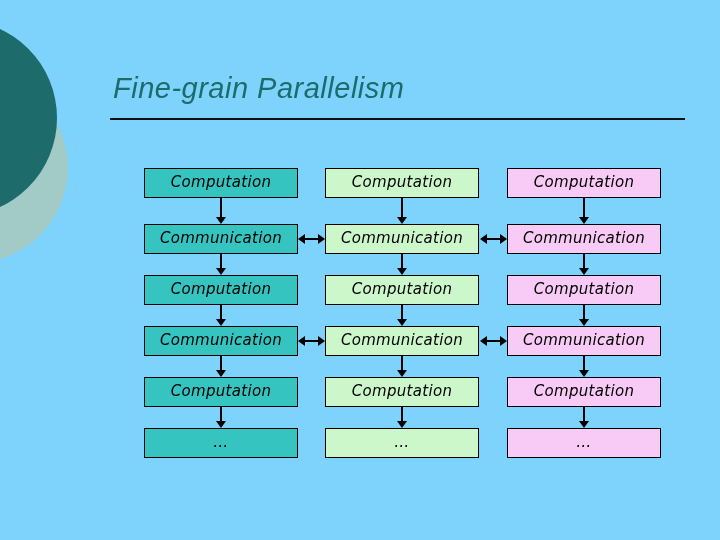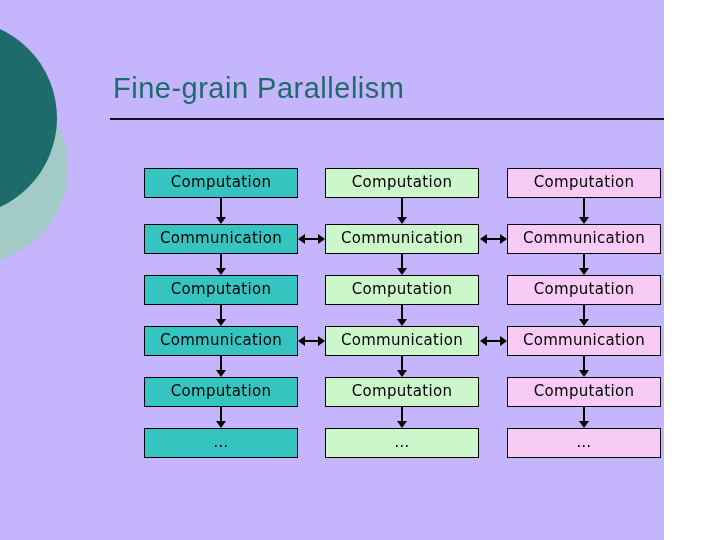--- a/index.html
+++ b/index.html
@@ -1,18 +1,18 @@
 <!DOCTYPE html>
 <html><head>
 <meta charset="utf-8">
 <style>
   html,body{margin:0;padding:0;}
   body{width:720px;height:540px;background:#ffffff;overflow:hidden;
        font-family:"Liberation Sans",sans-serif;}
-  .slide{position:relative;width:664px;height:540px;background:#c4b5fd;overflow:hidden;}
+  .slide{position:relative;width:720px;height:540px;background:#7dd3fc;overflow:hidden;font-style:italic;}
 
   
   .circle{position:absolute;border-radius:50%;}
   .circle-light{left:-122px;top:73px;width:190px;height:190px;z-index:1;}
   .circle-dark{left:-139px;top:20px;width:196px;height:196px;z-index:2;}
 
   
   .title{position:absolute;left:113px;top:72px;margin:0;z-index:3;
          font-size:29px;font-weight:normal;letter-spacing:0.5px;
          font-family:"Liberation Sans",sans-serif;}

